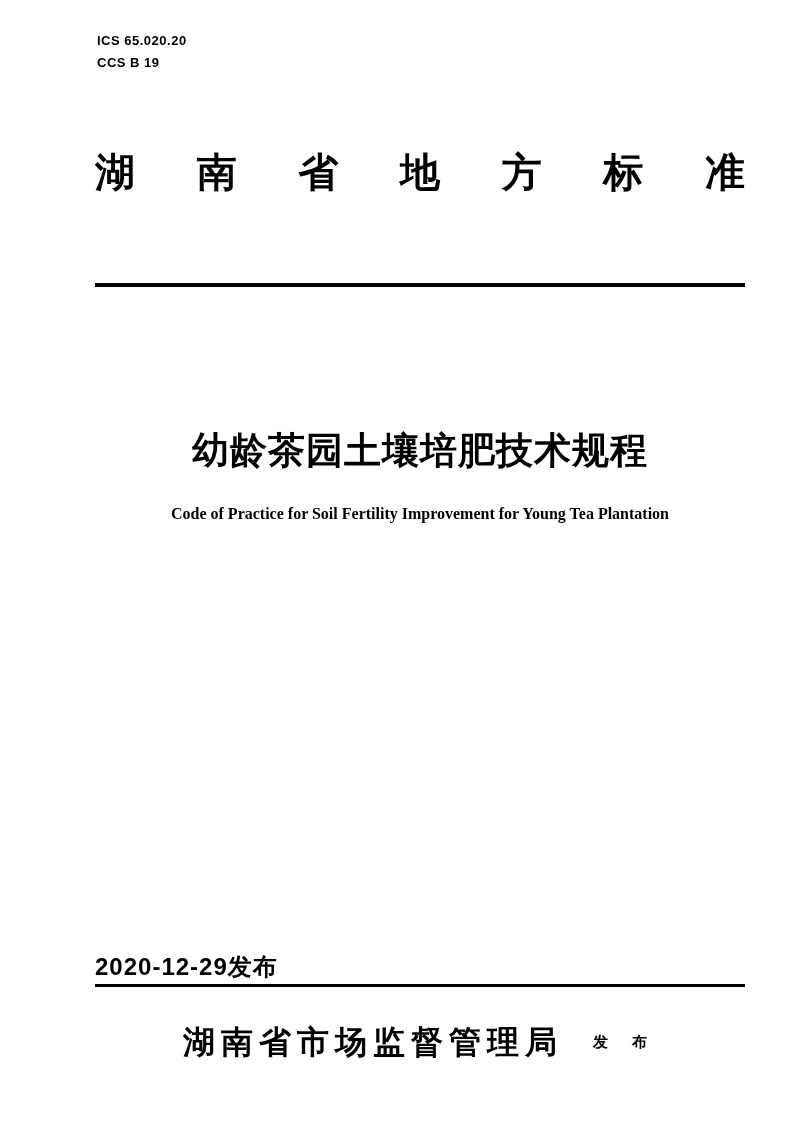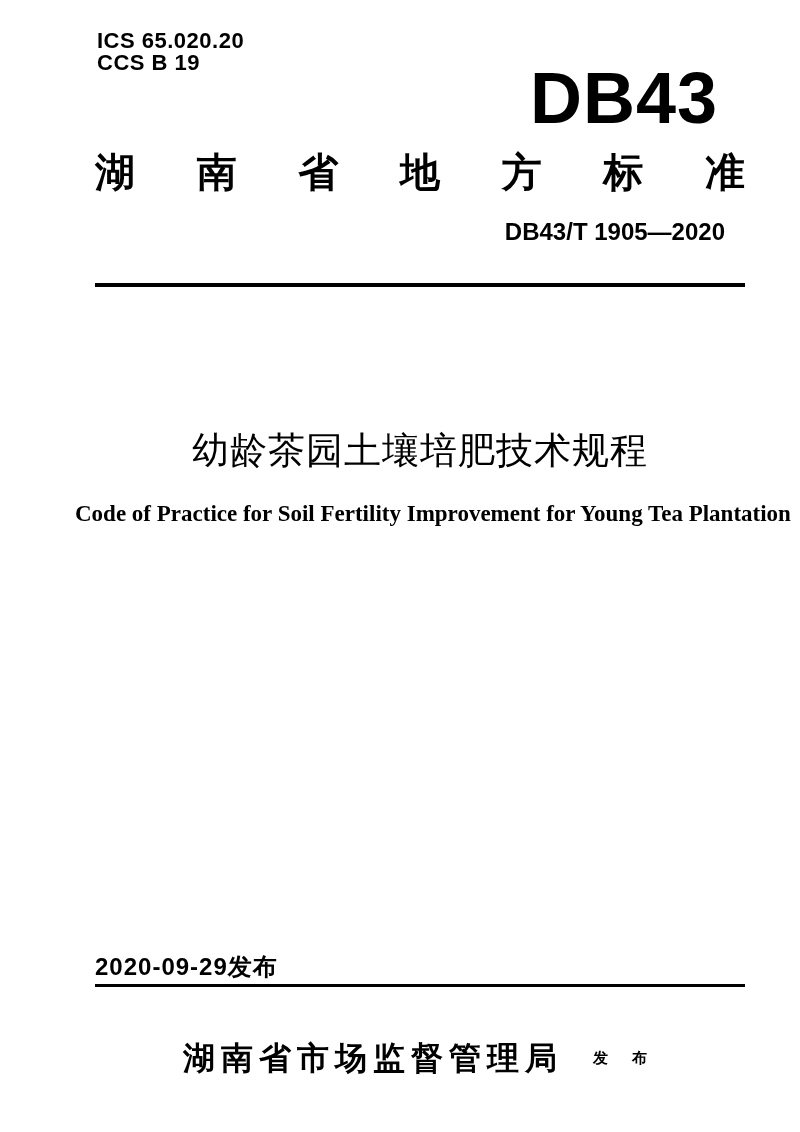--- a/index.html
+++ b/index.html
@@ -11,21 +11,21 @@
     margin: 0 auto;
     background: #ffffff;
     color: #000000;
     font-family: "Liberation Sans", sans-serif;
     overflow: hidden;
   }
   .ics-block {
     position: absolute;
     left: 97px;
     top: 30px;
-    font-size: 22px;
+    font-size: 13px;
     font-weight: bold;
     line-height: 22px;
     letter-spacing: 0.5px;
   }
   .db-logo {
     position: absolute;
     right: 82px;
     top: 62px;
     font-size: 72px;
     font-weight: bold;
@@ -61,33 +61,33 @@
     height: 4px;
     background: #000000;
   }
   .title-cn {
     position: absolute;
     left: 95px;
     top: 430px;
     width: 650px;
     text-align: center;
     font-size: 37px;
-    font-weight: normal;
+    font-weight: bold;
     line-height: 42px;
     letter-spacing: 1px;
     white-space: nowrap;
   }
   .title-en {
     position: absolute;
     left: 75px;
     top: 502px;
     width: 690px;
     text-align: center;
     font-family: "Liberation Serif", serif;
-    font-size: 23px;
+    font-size: 16px;
     font-weight: bold;
     line-height: 24px;
     white-space: nowrap;
   }
   .date-row {
     position: absolute;
     left: 95px;
     top: 953px;
     width: 650px;
     display: flex;
@@ -108,21 +108,20 @@
   }
   .publisher-row {
     position: absolute;
     left: 95px;
     top: 1024px;
     width: 650px;
     display: flex;
     justify-content: center;
     align-items: center;
     white-space: nowrap;
-    margin-top: 16px;
   }
   .publisher-name {
     font-size: 32px;
     font-weight: bold;
     letter-spacing: 6px;
     line-height: 36px;
   }
   .publisher-action {
     font-size: 15px;
     font-weight: bold;
@@ -134,42 +133,40 @@
 </head>
 <body>
 
 <div class="page">
 
   <div class="ics-block">
     <div>ICS 65.020.20</div>
     <div>CCS B 19</div>
   </div>
 
-  <div class="db-logo">DB43</div>
 
   <div class="standard-category">
     <span>湖</span>
     <span>南</span>
     <span>省</span>
     <span>地</span>
     <span>方</span>
     <span>标</span>
     <span>准</span>
   </div>
 
-  <div class="standard-number">DB43/T 1905—2020</div>
 
   <div class="rule-top"></div>
 
   <div class="title-cn">幼龄茶园土壤培肥技术规程</div>
 
   <div class="title-en">Code of Practice for Soil Fertility Improvement for Young Tea Plantation</div>
 
   <div class="date-row">
-    <div><span>2020-09-29</span><span>发布</span></div>
+    <div><span>2020-12-29</span><span>发布</span></div>
   </div>
 
   <div class="rule-bottom"></div>
 
   <div class="publisher-row">
     <span class="publisher-name">湖南省市场监督管理局</span>
     <span class="publisher-action">发 布</span>
   </div>
 
 </div>

